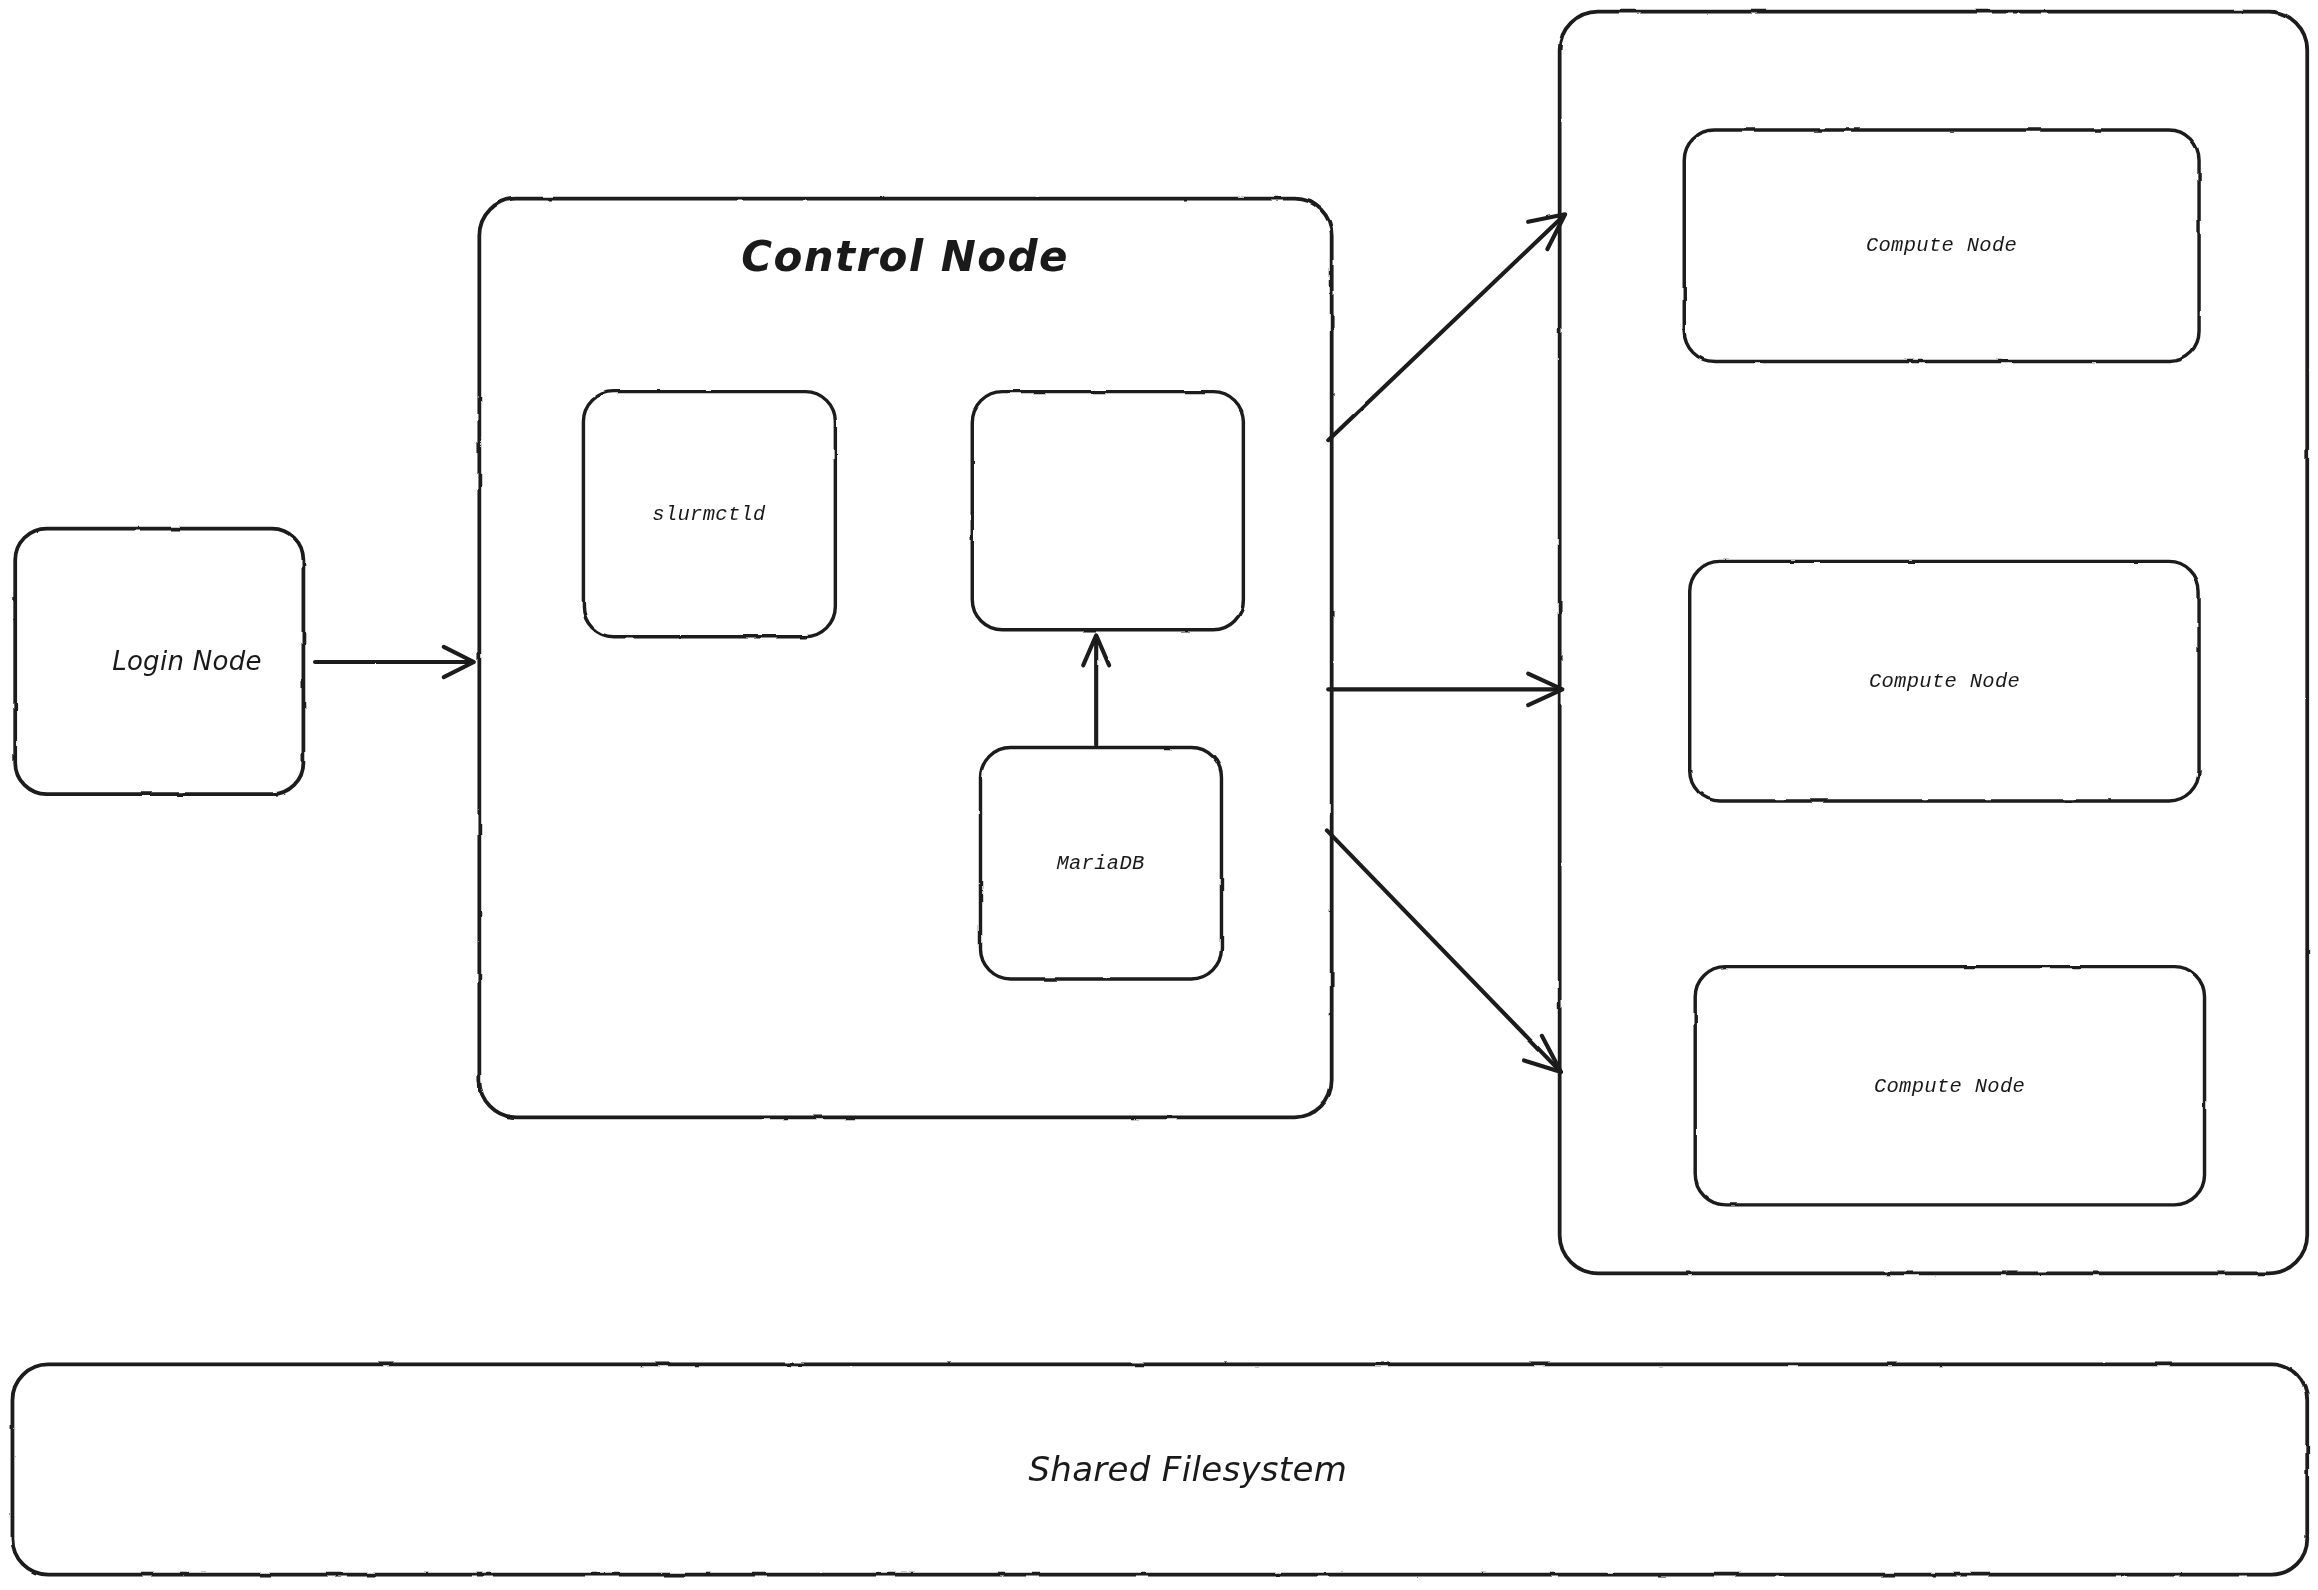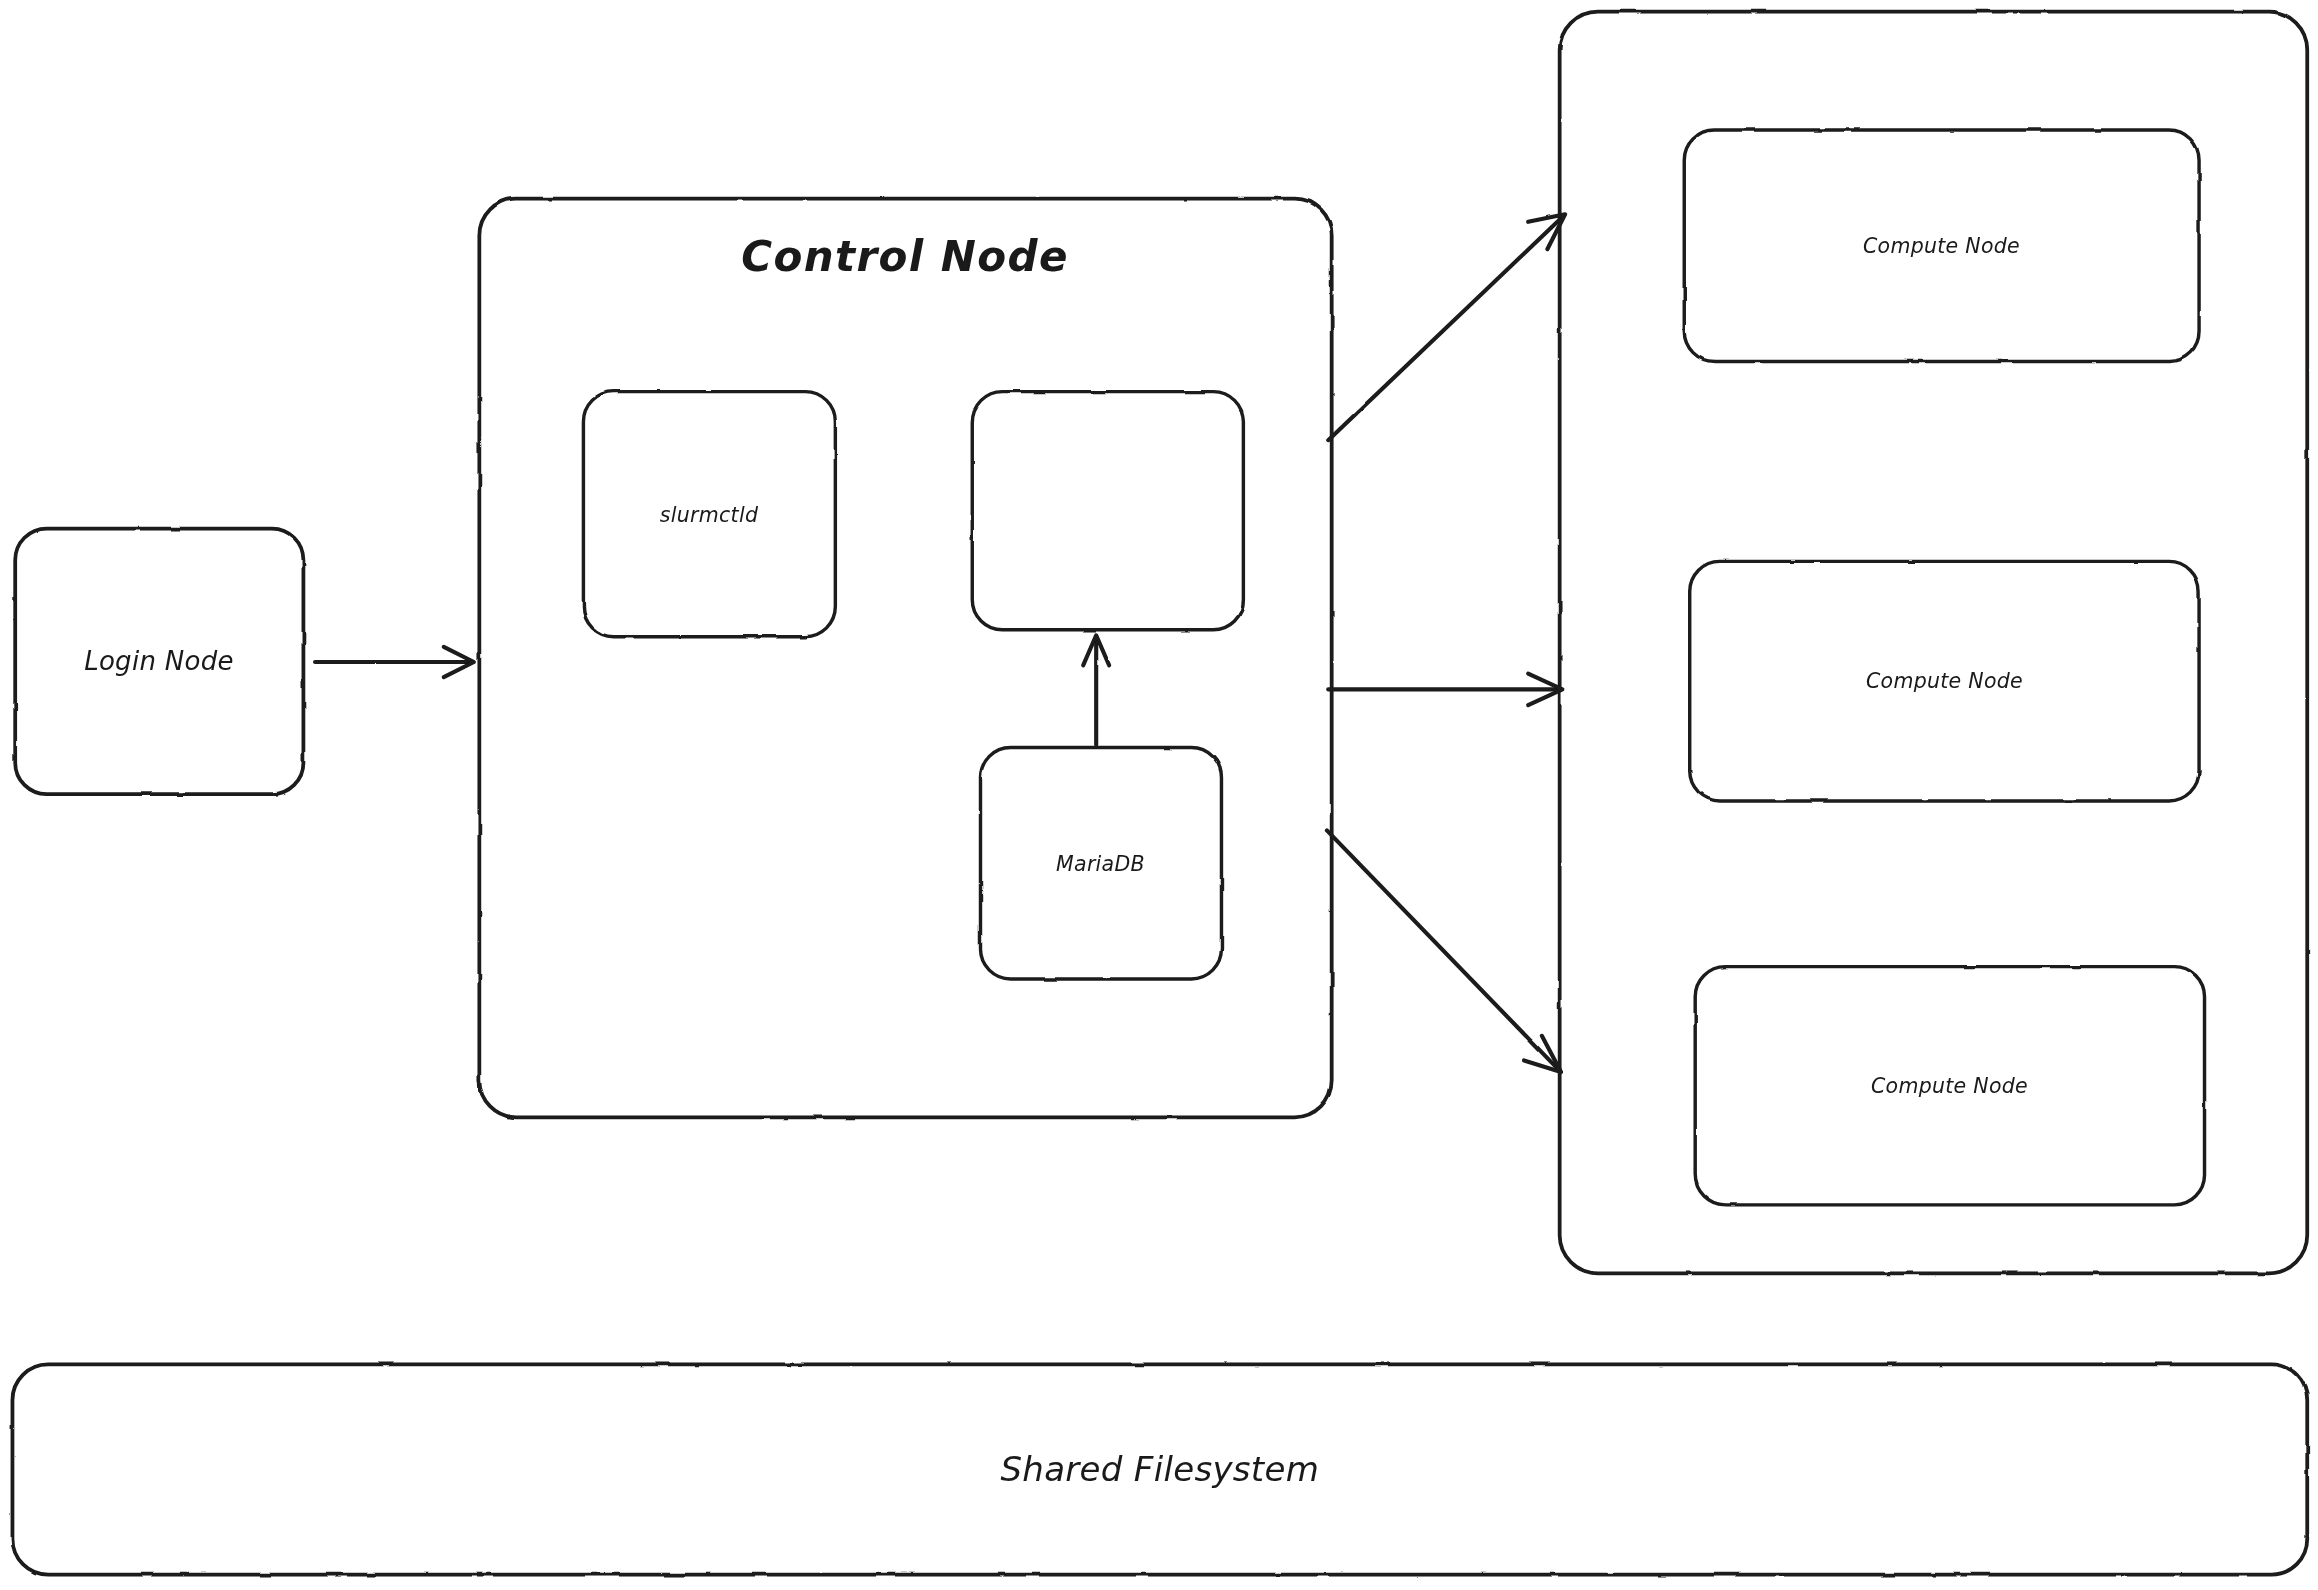--- a/index.html
+++ b/index.html
@@ -31,22 +31,22 @@
     justify-content: center;
     text-align: center;
     color: #1a1a1a;
     font-family: "DejaVu Sans", sans-serif;
     font-style: italic;
     font-weight: 500;
     letter-spacing: 0.3px;
     pointer-events: none;
     white-space: nowrap;
   }
-  .lbl-sm { font-size: 20.5px; }
-  .lbl-md { font-size: 26px; }
+  .lbl-sm { font-size: 20.5px; font-family: Liberation Mono, monospace; }
+  .lbl-md { font-size: 26px; padding-left: 28px; }
   .lbl-lg { font-size: 42px; font-weight: 700; letter-spacing: 1.4px; }
   .hit {
     position: absolute;
     background: transparent;
   }
 </style>
 </head>
 <body>
 
 <div id="canvas">

